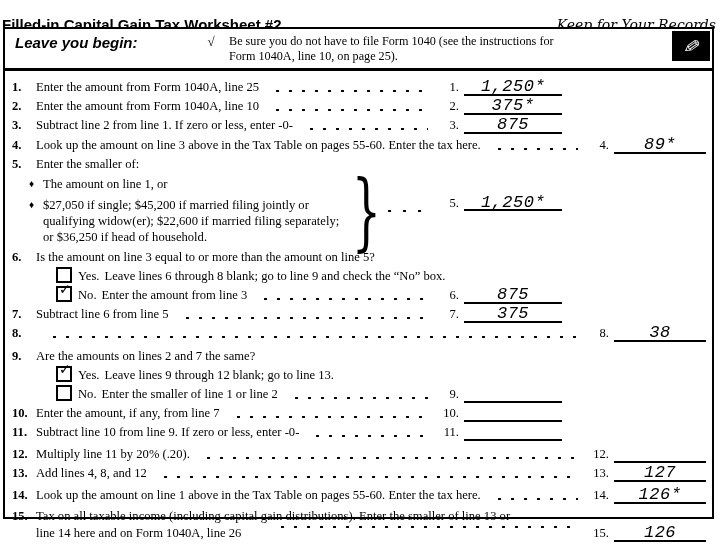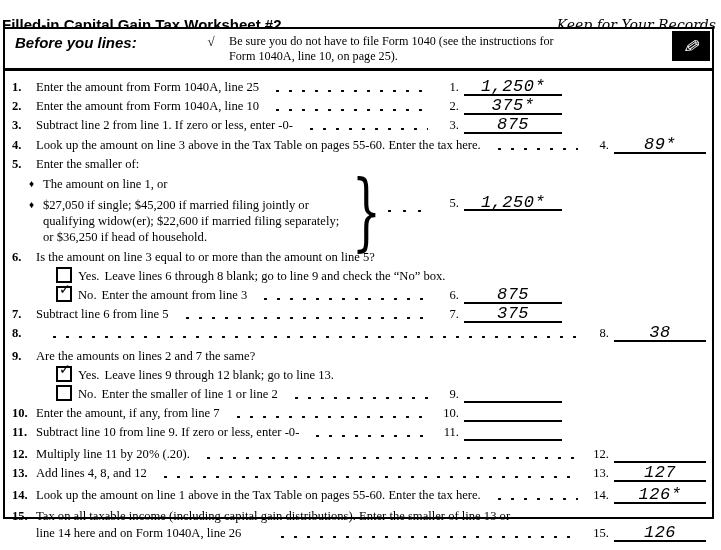--- a/index.html
+++ b/index.html
@@ -64,21 +64,21 @@
 <body>
 
 <div class="hdr">
   <span class="hdr-title">Filled-in Capital Gain Tax Worksheet #2</span>
   <span class="hdr-tag">Keep for Your Records</span>
 </div>
 
 <div class="box">
 
   <div class="before">
-    <span class="before-label">Before you lines:</span>
+    <span class="before-label">Leave you begin:</span>
     <span class="before-check">√</span>
     <span class="before-text">
       <span>Be sure you do not have to file Form 1040 (see the instructions for</span><br>
       <span>Form 1040A, line 10, on page 25).</span>
     </span>
     <span class="pencil">
         <span>✎</span>
       </span>
   </div>
 
@@ -301,21 +301,21 @@
       <div class="ans outer">
           <span class="ref">14.</span>
           <span class="slot"><span class="val">126*</span></span>
         </div>
     </div>
 
     <div class="row mt4">
       <div class="num top" style="align-self:flex-start;">15.</div>
       <div class="content col">
         <div><b>Tax on all taxable income (including capital gain distributions).</b><span> Enter the </span><b>smaller</b><span> of line 13 or</span></div>
-        <div style="display:flex;align-items:flex-end;gap:23px;">
+        <div style="display:flex;align-items:flex-start;gap:23px;">
             <span class="t">line 14 here and on Form 1040A, line 26</span>
             <span class="leader"></span>
           </div>
       </div>
       <div class="ans outer">
           <span class="ref">15.</span>
           <span class="slot"><span class="val">126</span></span>
         </div>
     </div>
 

